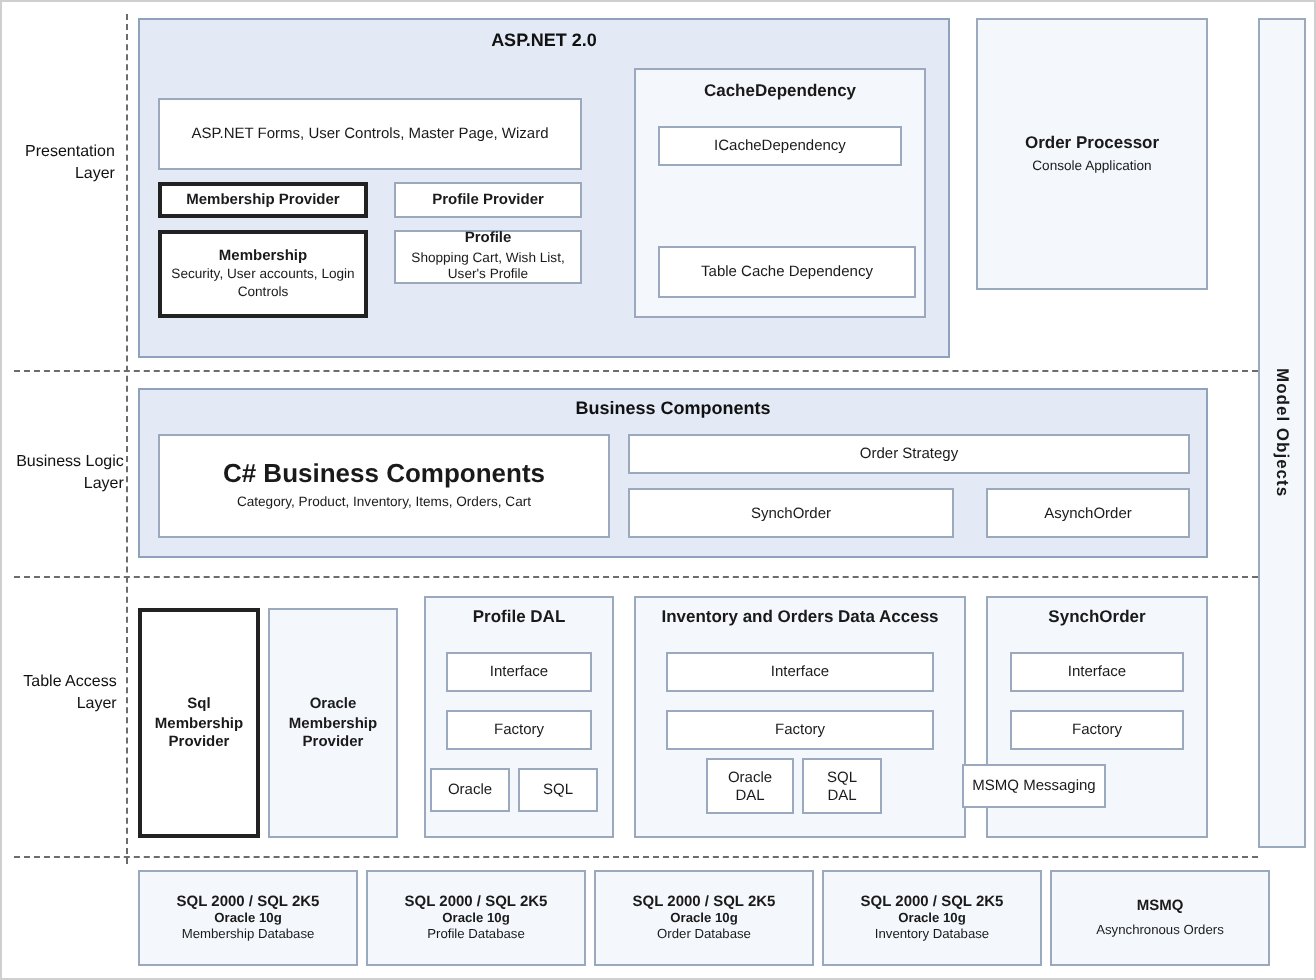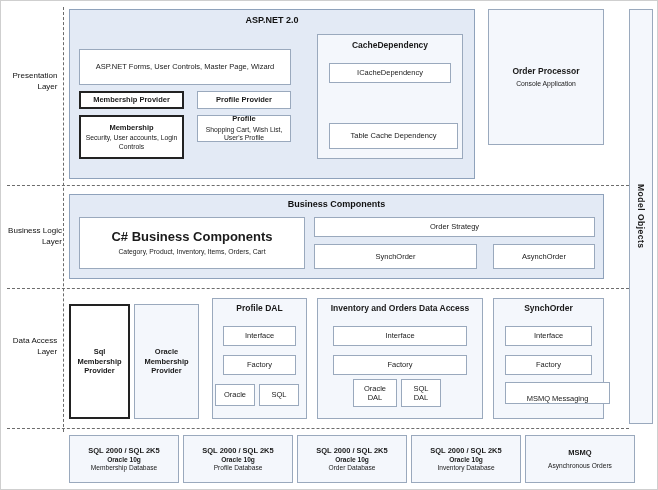--- a/index.html
+++ b/index.html
@@ -92,21 +92,21 @@
     </div>
   </div>
   <div class="abs layer-label" style="left:6px; top:215px; width:56px; height:40px;">
     <div>
       <div>Business Logic</div>
       <div>Layer</div>
     </div>
   </div>
   <div class="abs layer-label" style="left:6px; top:325px; width:56px; height:40px;">
     <div>
-      <div>Data Access</div>
+      <div>Table Access</div>
       <div>Layer</div>
     </div>
   </div>
 
   <div class="abs outer" style="left:68px; top:8px; width:406px; height:170px;">
     <div class="title" style="margin-top:5px;">ASP.NET 2.0</div>
   </div>
 
   <div class="abs box white" style="left:78px; top:48px; width:212px; height:36px;">
     <span class="lbl">ASP.NET Forms, User Controls, Master Page, Wizard</span>
@@ -214,21 +214,21 @@
 
   <div class="abs box light" style="left:492px; top:297px; width:111px; height:121px; justify-content:flex-start; padding-top:4px;">
     <span class="lbl-b" style="font-size:8.5px;">SynchOrder</span>
   </div>
   <div class="abs box white" style="left:504px; top:325px; width:87px; height:20px;">
     <span class="lbl">Interface</span>
   </div>
   <div class="abs box white" style="left:504px; top:354px; width:87px; height:20px;">
     <span class="lbl">Factory</span>
   </div>
-  <div class="abs box white" style="left:504px; top:381px; width:105px; height:22px;justify-content:flex-end;">
+  <div class="abs box white" style="left:480px; top:381px; width:72px; height:22px;">
     <span class="lbl">MSMQ Messaging</span>
   </div>
 
   <div class="abs box light" style="left:68px; top:434px; width:110px; height:48px; padding:2px;">
     <span class="lbl-b">SQL 2000 / SQL 2K5</span>
     <span class="lbl-b db-sub">Oracle 10g</span>
     <span class="db-sub2">Membership Database</span>
   </div>
   <div class="abs box light" style="left:182px; top:434px; width:110px; height:48px; padding:2px;">
     <span class="lbl-b">SQL 2000 / SQL 2K5</span>

